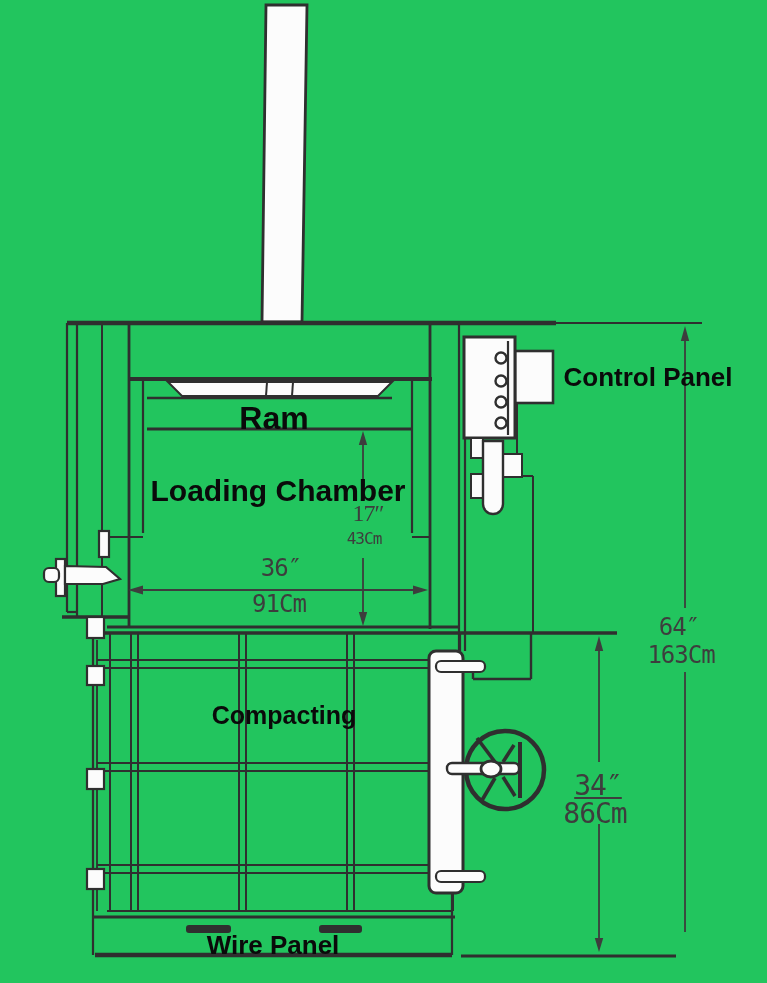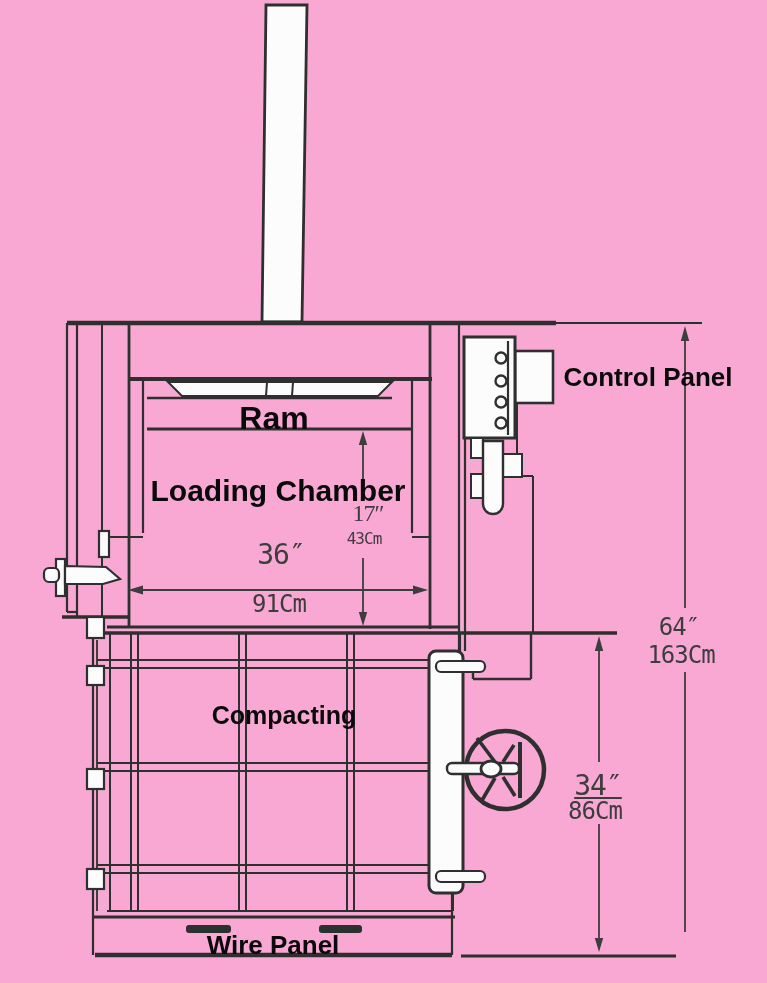--- a/index.html
+++ b/index.html
@@ -1,18 +1,18 @@
 <!DOCTYPE html>
 <html><head>
 <meta charset="utf-8">
 <style>
   html,body{margin:0;padding:0;background:#ffffff;}
   .stage{
     position:relative;width:767px;height:983px;overflow:hidden;
-    background:#f9a8d4;
+    background:#22c55e;
     font-family:"Liberation Sans", sans-serif;
   }
   .stage svg{position:absolute;left:0;top:0;}
   .lbl{
     position:absolute;transform:translateX(-50%);
     font-weight:bold;color:#0a0a0a;white-space:nowrap;
     font-family:"Liberation Sans", sans-serif;
   }
   .dim{
     position:absolute;transform:translateX(-50%);
@@ -184,20 +184,20 @@
   </svg>
 
   <div class="lbl" style="left:648px;top:362px;font-size:26px;">Control Panel</div>
   <div class="lbl" style="left:274px;top:400px;font-size:32px;">Ram</div>
   <div class="lbl" style="left:278px;top:474px;font-size:30px;">Loading Chamber</div>
   <div class="lbl" style="left:284px;top:699px;font-size:25px;line-height:33px;">Compacting</div>
   <div class="lbl" style="left:273px;top:930px;font-size:26px;">Wire Panel</div>
 
   <div class="dim" style="left:368px;top:500px;font-size:24px;font-family:Liberation Serif, serif;">17″</div>
   <div class="dim" style="left:364px;top:529px;font-size:16px;">43Cm</div>
-  <div class="dim" style="left:281px;top:538px;font-size:28px;">36″</div>
+  <div class="dim" style="left:281px;top:554px;font-size:24px;">36″</div>
   <div class="dim" style="left:279px;top:590px;font-size:24px;">91Cm</div>
   <div class="dim" style="left:598px;top:769px;font-size:28px;text-decoration:underline;">34″</div>
-  <div class="dim" style="left:595px;top:797px;font-size:24px;">86Cm</div>
+  <div class="dim" style="left:595px;top:797px;font-size:28px;">86Cm</div>
   <div class="dim" style="left:679px;top:613px;font-size:24px;">64″</div>
   <div class="dim" style="left:681px;top:641px;font-size:24px;">163Cm</div>
 
 </div>
 
 </body></html>

